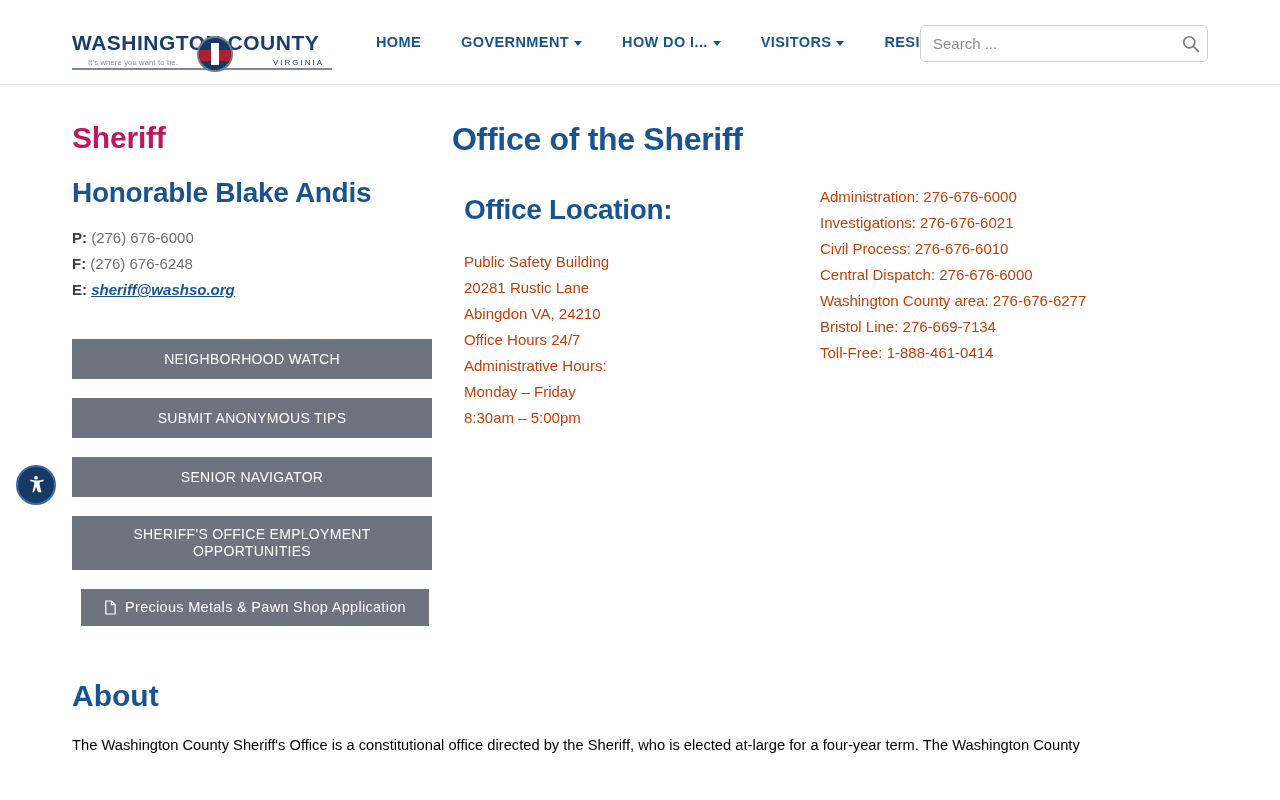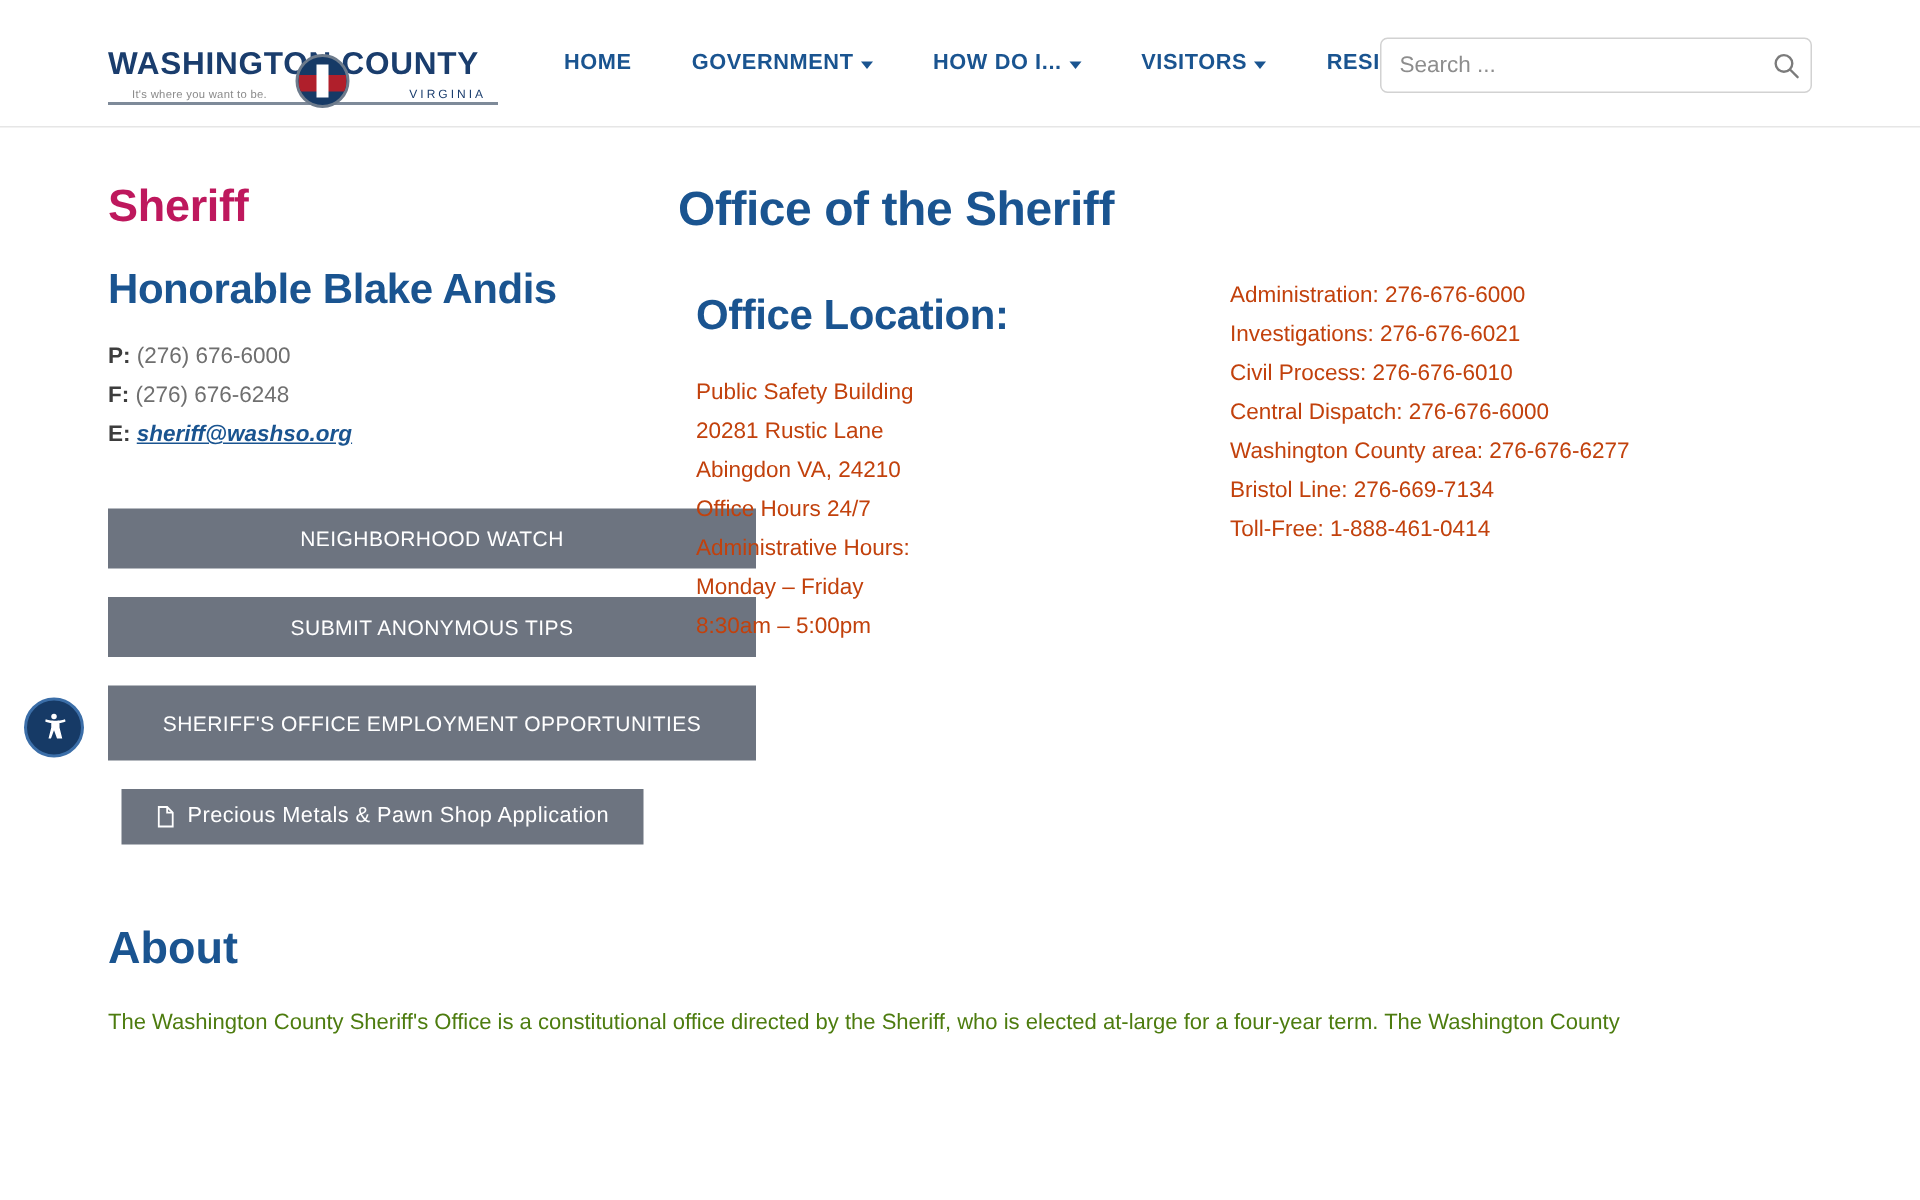--- a/index.html
+++ b/index.html
@@ -183,21 +183,21 @@
   .gray-btn {
     display: flex;
     align-items: center;
     justify-content: center;
     text-align: center;
     background: #6d7480;
     color: #ffffff;
     font-size: 14px;
     letter-spacing: 0.3px;
     border: 0;
-    width: 432px;
+    width: 360px;
     min-height: 40px;
     margin-bottom: 19px;
     padding: 10px 8px;
     line-height: 17px;
     cursor: pointer;
     font-family: "Liberation Sans", sans-serif;
   }
   .gray-btn.two-line { min-height: 50px; }
   .gray-btn.pdf {
     width: 348px;
@@ -230,21 +230,21 @@
   }
 
   .about-head {
     color: #1a5490;
     font-size: 30px;
     font-weight: bold;
     margin: 34px 0 20px 0;
   }
   .about-text {
     font-size: 14.7px;
-    color: #4d7c0f;
+    color: #000000;
     line-height: 24px;
     max-width: 1110px;
   }
 
   
   .a11y-btn {
     position: absolute;
     left: 16px;
     top: 380px;
     width: 40px; height: 40px;
@@ -328,20 +328,21 @@
         <b>F:</b><span> (276) 676-6248</span>
       </div>
       <div class="contact-line">
         <b>E:</b>
         <a href="#">sheriff@washso.org</a>
       </div>
 
       <div class="btn-stack">
         <button class="gray-btn">NEIGHBORHOOD WATCH</button>
         <button class="gray-btn">SUBMIT ANONYMOUS TIPS</button>
+        <button class="gray-btn">SENIOR NAVIGATOR</button>
         <button class="gray-btn two-line">SHERIFF'S OFFICE EMPLOYMENT OPPORTUNITIES</button>
         <button class="gray-btn pdf">
           <svg width="13" height="15" viewBox="0 0 14 16" fill="none" stroke="#ffffff" stroke-width="1.3">
             <path d="M2 1h6l4 4v10H2z"></path>
             <path d="M8 1v4h4"></path>
           </svg>
           <span>Precious Metals &amp; Pawn Shop Application</span>
         </button>
       </div>
     </div>

